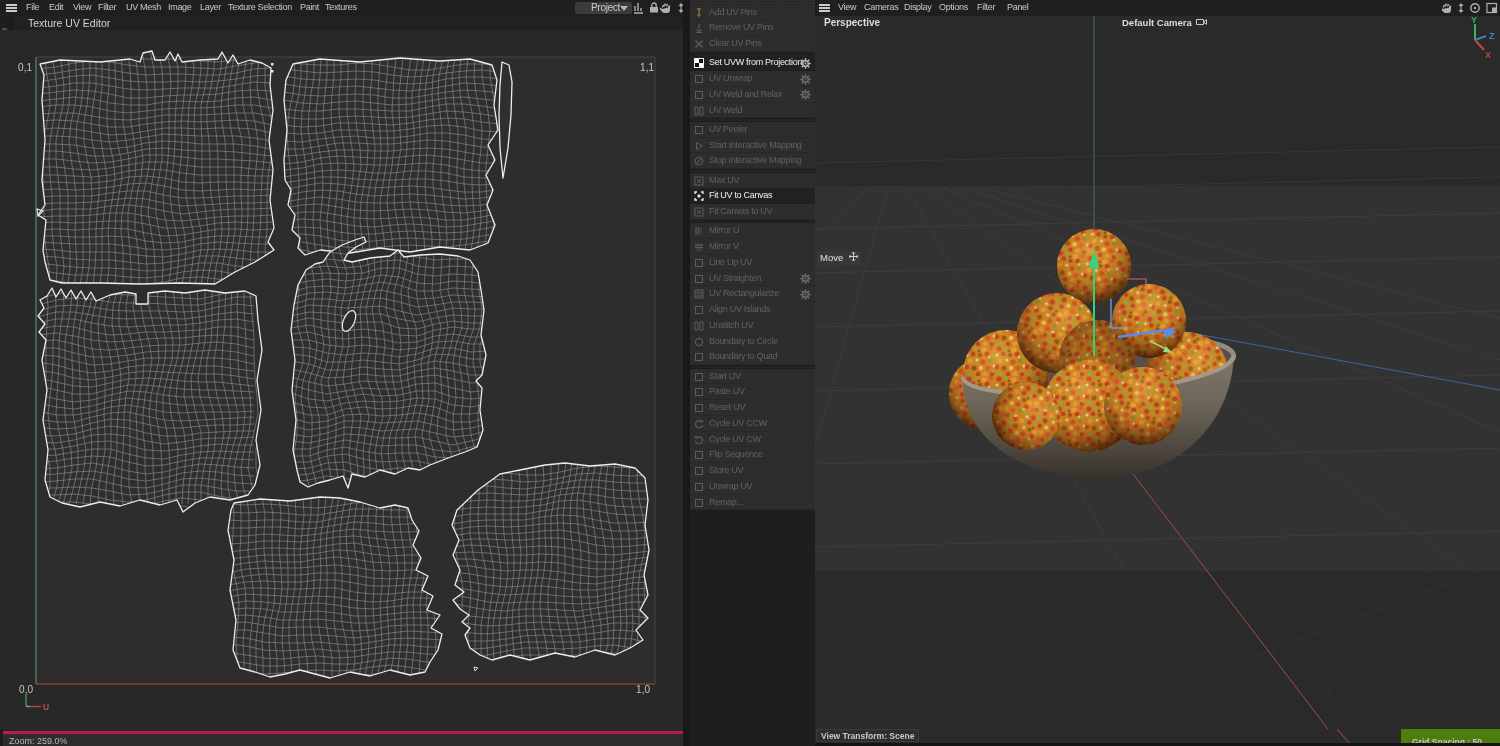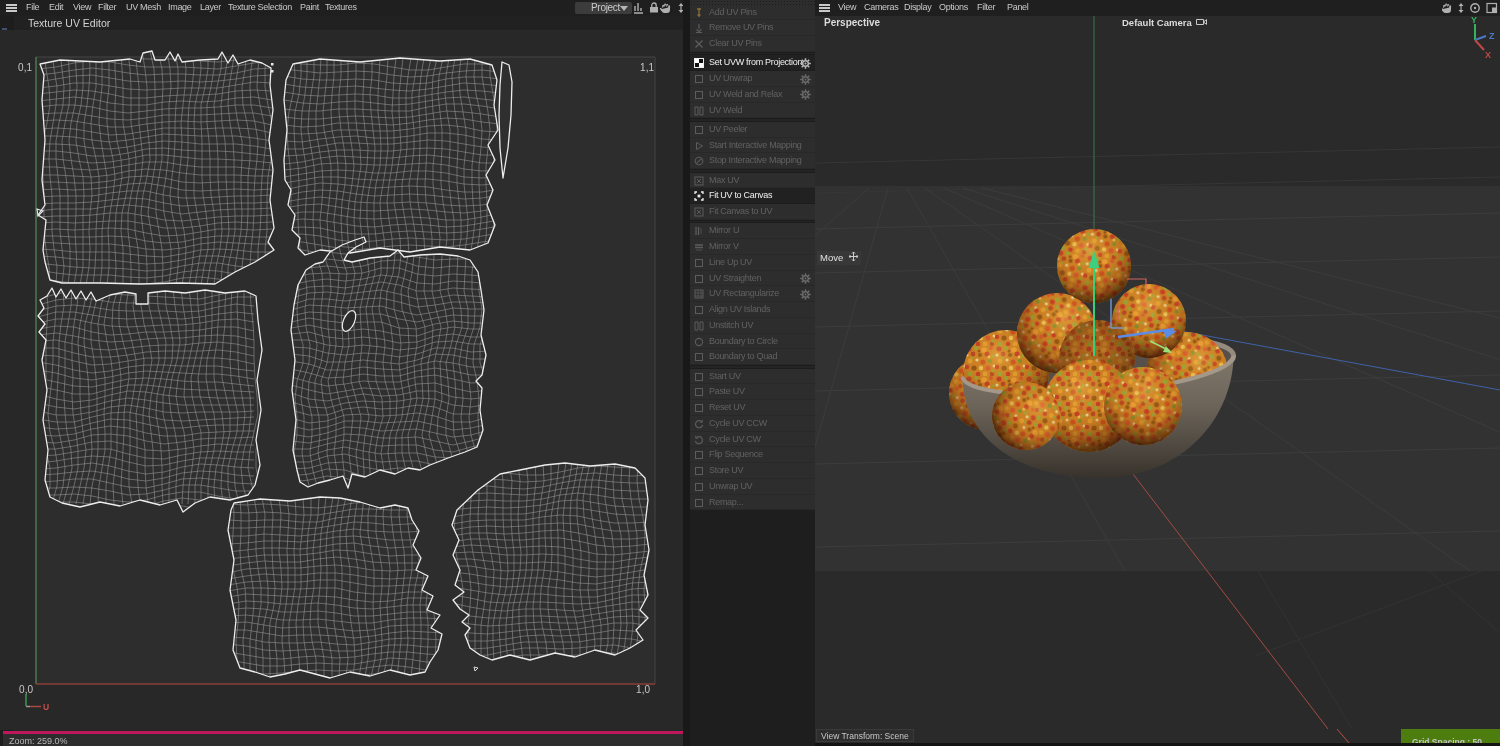--- a/index.html
+++ b/index.html
@@ -531,17 +531,17 @@
         <path d="M0.5 1.5h7v5h-7zM8 3.5l2.5-1.8v4.6L8 4.5z" fill="none" stroke="#c9c9c9"></path>
       </svg></div>
  <div class="abs" style="left:2px;top:235px;height:14px;background:#383838;color:#e0e0e0;font-size:9.5px;line-height:14px;padding:0 3px">Move&nbsp;
   <svg width="9" height="9" viewBox="0 0 9 9">
         <path d="M4.5 0v9M0 4.5h9M4.5 0L3 1.5M4.5 0L6 1.5M4.5 9L3 7.5M4.5 9L6 7.5M0 4.5L1.5 3M0 4.5L1.5 6M9 4.5L7.5 3M9 4.5L7.5 6" stroke="#cfcfcf" fill="none"></path>
       </svg></div>
  <div class="abs" style="left:0;top:713px;width:685px;height:14px;background:#2a2a2a">
   <svg class="abs" style="left:0;top:0" width="685" height="14">
         <line x1="522" y1="0" x2="534" y2="14" stroke="#b35048"></line>
       </svg>
-  <div class="abs" style="left:1px;top:0;height:13px;background:#2e2e2e;border:1px solid #3a3a3a;color:#c8c8c8;font-size:8.5px;font-weight:normal;line-height:12px;padding:0 4px">View Transform: Scene</div>
+  <div class="abs" style="left:1px;top:0;height:13px;background:#2e2e2e;border:1px solid #3a3a3a;color:#c8c8c8;font-size:8.5px;font-weight:bold;line-height:12px;padding:0 4px">View Transform: Scene</div>
   <div class="abs" style="left:586px;top:0;height:13px;background:#2e2e2e;border:7px solid #4d7c0f;color:#c8c8c8;font-size:8.5px;font-weight:bold;line-height:12px;padding:0 4px">Grid Spacing : 50 cm</div>
  </div>
 </div>
 <div class="abs" style="left:815px;top:743px;width:685px;height:3px;background:#141414"></div>
 
 </body></html>

